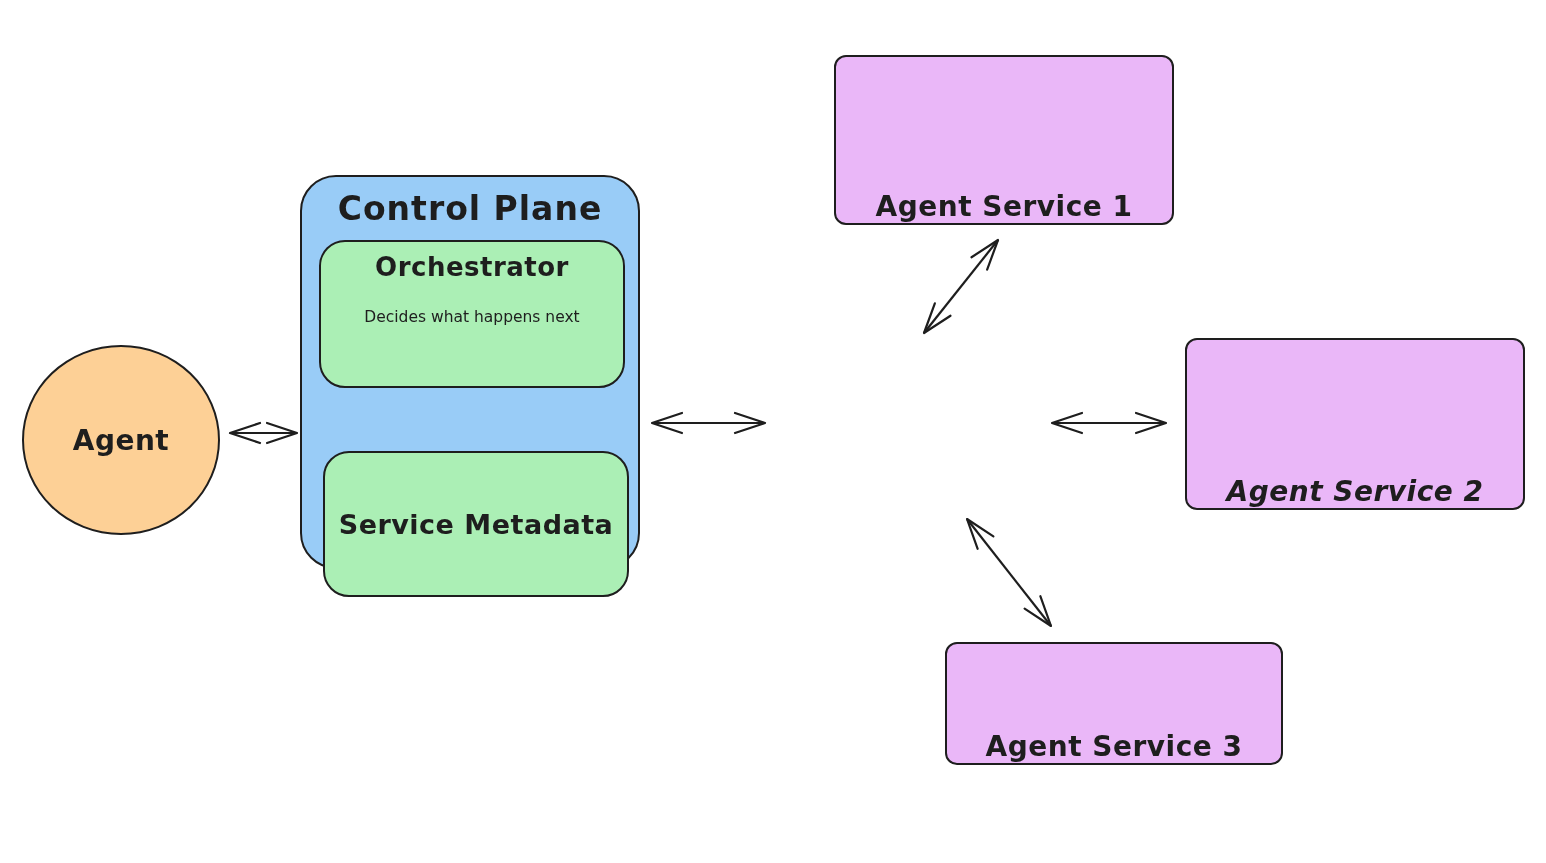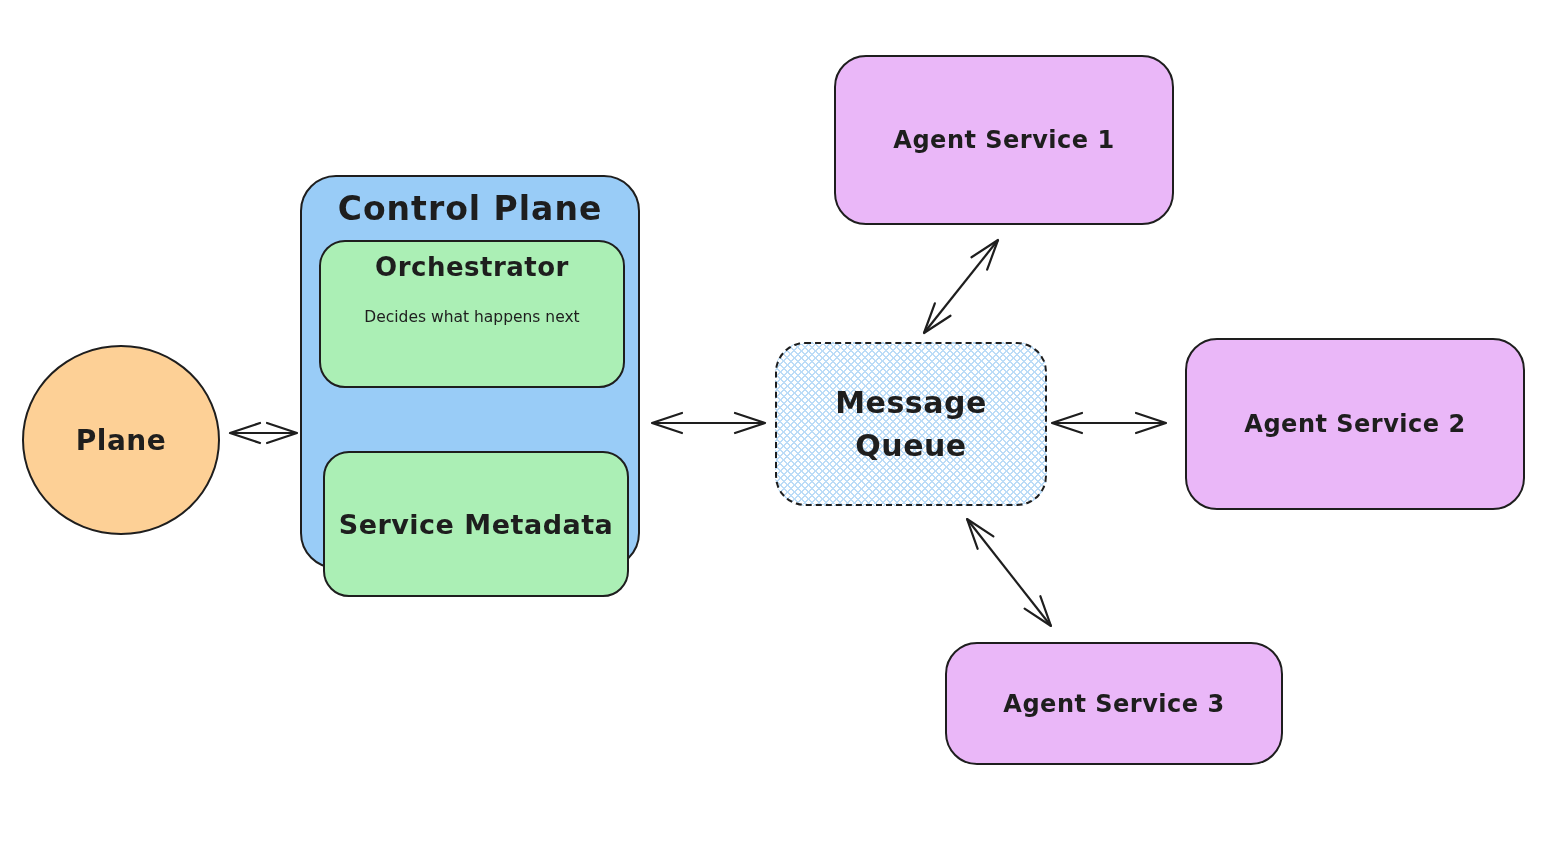--- a/index.html
+++ b/index.html
@@ -81,22 +81,23 @@
     border-style: dashed;
     font-size: 30px;
     line-height: 1.45;
     background-color: #ffffff;
     background-image:
       repeating-linear-gradient(45deg,  #bcdcf7 0px, #bcdcf7 1.4px, transparent 1.4px, transparent 5px),
       repeating-linear-gradient(-45deg, #bcdcf7 0px, #bcdcf7 1.4px, transparent 1.4px, transparent 5px);
   }
   #message-queue .label { width: 200px; }
   .agent {
-    border-radius: 32px;
-    font-size: 24px;
+    border-radius: 12px;
+    font-size: 28px;
+    align-items: flex-end;
   }
   #agent-service-1 { left: 834px;  top: 55px;  width: 340px; height: 170px; }
   #agent-service-2 { left: 1185px; top: 338px; width: 340px; height: 172px; }
   #agent-service-3 { left: 945px;  top: 642px; width: 338px; height: 123px; }
 </style>
 </head>
 <body>
 
 <div id="canvas">
 
@@ -107,45 +108,42 @@
       </marker>
     </defs>
     <line x1="230" y1="433" x2="297" y2="433" stroke="#1e1e1e" stroke-width="2.2" marker-start="url(#ah)" marker-end="url(#ah)"></line>
     <line x1="652" y1="423" x2="765" y2="423" stroke="#1e1e1e" stroke-width="2.2" marker-start="url(#ah)" marker-end="url(#ah)"></line>
     <line x1="924" y1="333" x2="998" y2="240" stroke="#1e1e1e" stroke-width="2.2" marker-start="url(#ah)" marker-end="url(#ah)"></line>
     <line x1="1052" y1="423" x2="1166" y2="423" stroke="#1e1e1e" stroke-width="2.2" marker-start="url(#ah)" marker-end="url(#ah)"></line>
     <line x1="967" y1="519" x2="1051" y2="626" stroke="#1e1e1e" stroke-width="2.2" marker-start="url(#ah)" marker-end="url(#ah)"></line>
   </svg>
 
   <div class="node" id="user" style="background-color: rgb(253, 208, 150);">
-    <span class="label">Plane</span>
+    <span class="label">Agent</span>
   </div>
 
   <div class="node" id="control-plane" style="background-color: rgb(153, 204, 247);">
     <div class="cp-title">Control Plane</div>
 
     <div class="node" id="orchestrator" style="background-color: rgb(171, 239, 181);">
       <span class="label">Orchestrator</span>
       <span class="sublabel">Decides what happens next</span>
     </div>
 
     <div class="node" id="service-metadata" style="background-color: rgb(171, 239, 181); align-items: center;">
       <span class="label">Service Metadata</span>
     </div>
   </div>
 
-  <div class="node" id="message-queue">
-    <span class="label">Message Queue</span>
-  </div>
 
   <div class="node agent" id="agent-service-1" style="background-color: rgb(234, 183, 248);">
     <span class="label">Agent Service 1</span>
   </div>
 
-  <div class="node agent" id="agent-service-2" style="background-color: rgb(234, 183, 248);">
+  <div class="node agent" id="agent-service-2" style="background-color: rgb(234, 183, 248); font-style: italic;">
     <span class="label">Agent Service 2</span>
   </div>
 
   <div class="node agent" id="agent-service-3" style="background-color: rgb(234, 183, 248);">
     <span class="label">Agent Service 3</span>
   </div>
 
 </div>
 
 </body></html>

